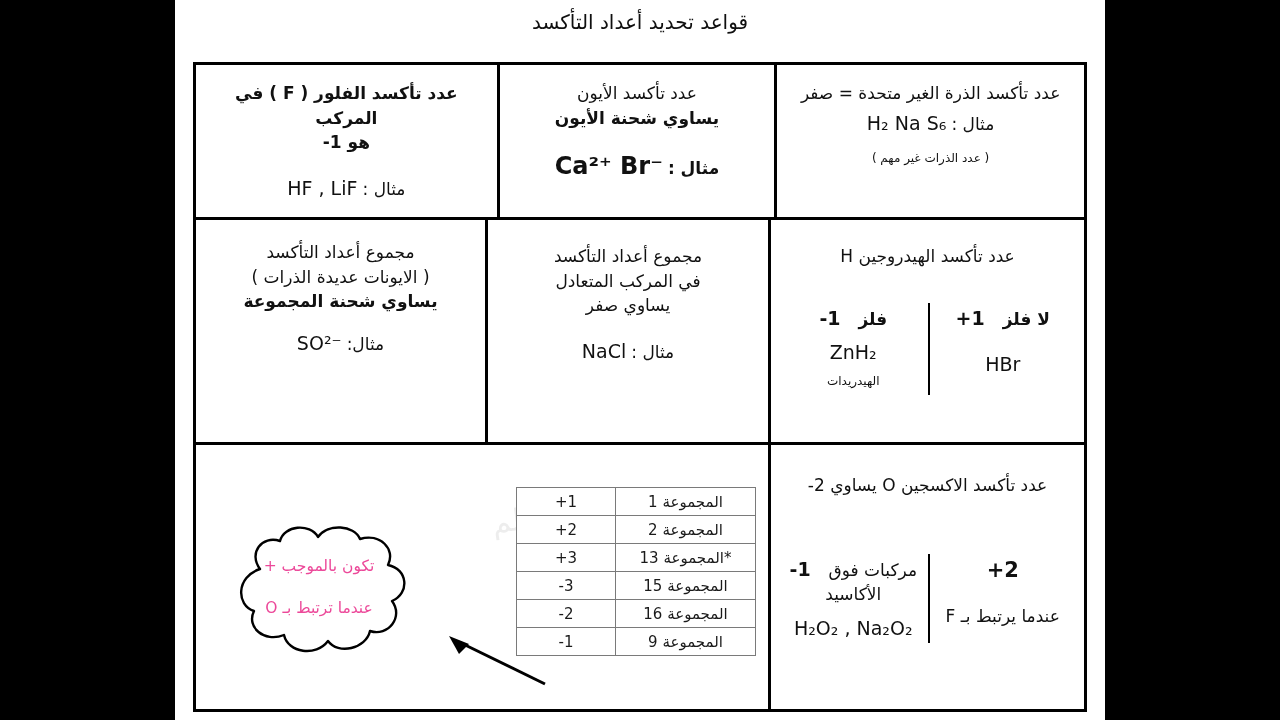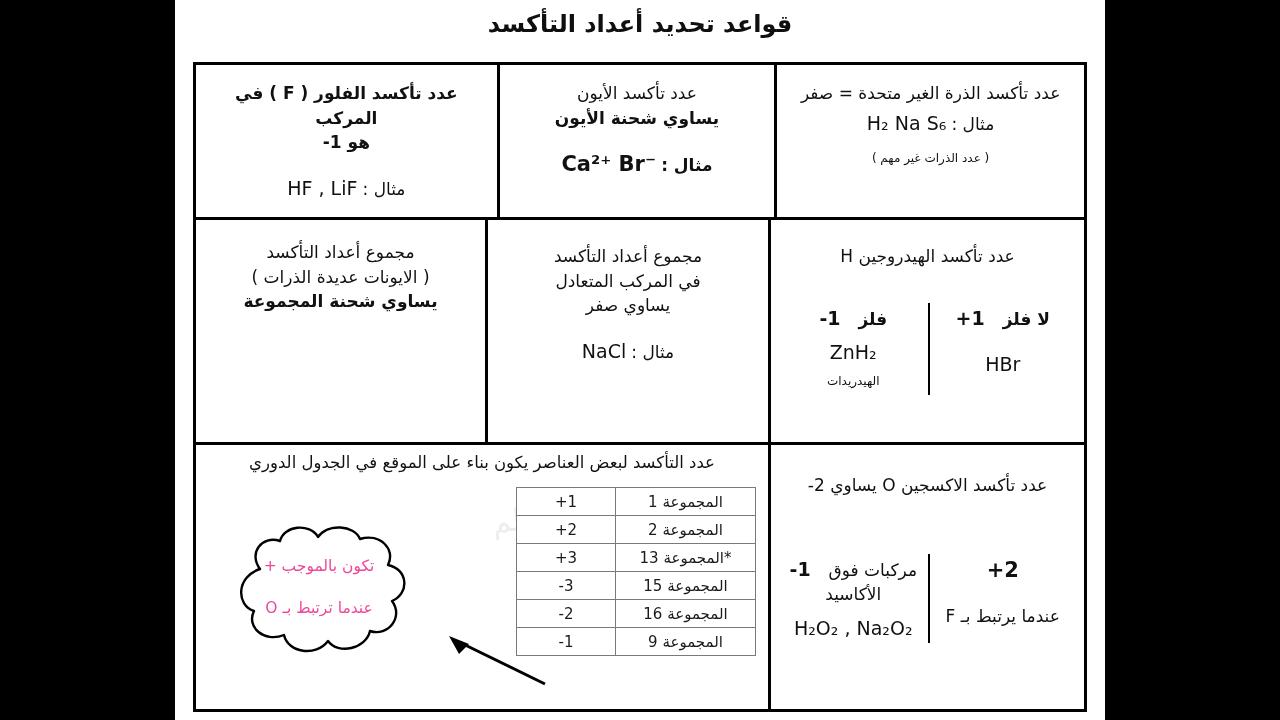--- a/index.html
+++ b/index.html
@@ -24,22 +24,22 @@
     height: 720px;
     background: #ffffff;
   }
 
   #title {
     position: absolute;
     left: 0;
     top: 10px;
     width: 930px;
     text-align: center;
-    font-size: 24px;
-    font-weight: bold;
+    font-size: 20px;
+    font-weight: normal;
     color: #0f0f0f;
     direction: rtl;
     letter-spacing: 0.5px;
   }
 
   
   #grid {
     position: absolute;
     left: 18px;
     top: 62px;
@@ -82,21 +82,21 @@
     direction: rtl;
   }
   .ar.tiny  { font-size: 12px; }
   .b { font-weight: bold; }
   .chem {
     font-family: "DejaVu Sans", "Liberation Sans", sans-serif;
     direction: ltr;
     unicode-bidi: embed;
     font-size: 19px;
   }
-  .chem.bold { font-weight: bold; font-size: 21px; }
+  .chem.bold { font-weight: bold; font-size: 24px; }
 
   .pad-t6  { margin-top: 6px; }
   .pad-t10 { margin-top: 10px; }
   .pad-t14 { margin-top: 14px; }
   .pad-t18 { margin-top: 18px; }
   .pad-t22 { margin-top: 22px; }
 
   
   .splitwrap {
     display: flex;
@@ -267,20 +267,24 @@
         <div class="pad-t22">
           <span class="ar">مثال :</span>
           <span class="chem">NaCl</span>
         </div>
       </div>
 
       <div class="cell c-left">
         <div class="ar pad-t14">مجموع أعداد التأكسد</div>
         <div class="ar">( الايونات عديدة الذرات )</div>
         <div class="ar b">يساوي شحنة المجموعة</div>
+        <div class="pad-t18">
+          <span class="ar">مثال:</span>
+          <span class="chem">SO²⁻</span>
+        </div>
       </div>
     </div>
 
     <div class="row" id="row3">
 
       <div class="cell c-right bl">
         <div class="ar pad-t22">عدد تأكسد الاكسجين O يساوي 2-</div>
         <div class="splitwrap" style="margin-top:56px;">
           <div class="half divider">
             <div class="val" style="font-size:21px;">+2</div>
@@ -291,21 +295,20 @@
               <span class="val">-1</span>
               <span class="ar">مركبات فوق</span>
             </div>
             <div class="ar">الأكاسيد</div>
             <div class="chem pad-t10">H₂O₂ , Na₂O₂</div>
           </div>
         </div>
       </div>
 
       <div class="cell c-left" id="bottomleft">
-        <div id="bl-head">عدد التأكسد لبعض العناصر يكون بناء على الموقع في الجدول الدوري</div>
 
         <div id="watermark">حلم</div>
 
         <div id="cloudbox">
           <svg width="230" height="150" viewBox="0 0 230 150">
             <path d="M42,52
                      C30,36 44,18 62,24
                      C66,8 92,6 100,20
                      C110,6 136,8 142,22
                      C162,16 178,32 170,48

